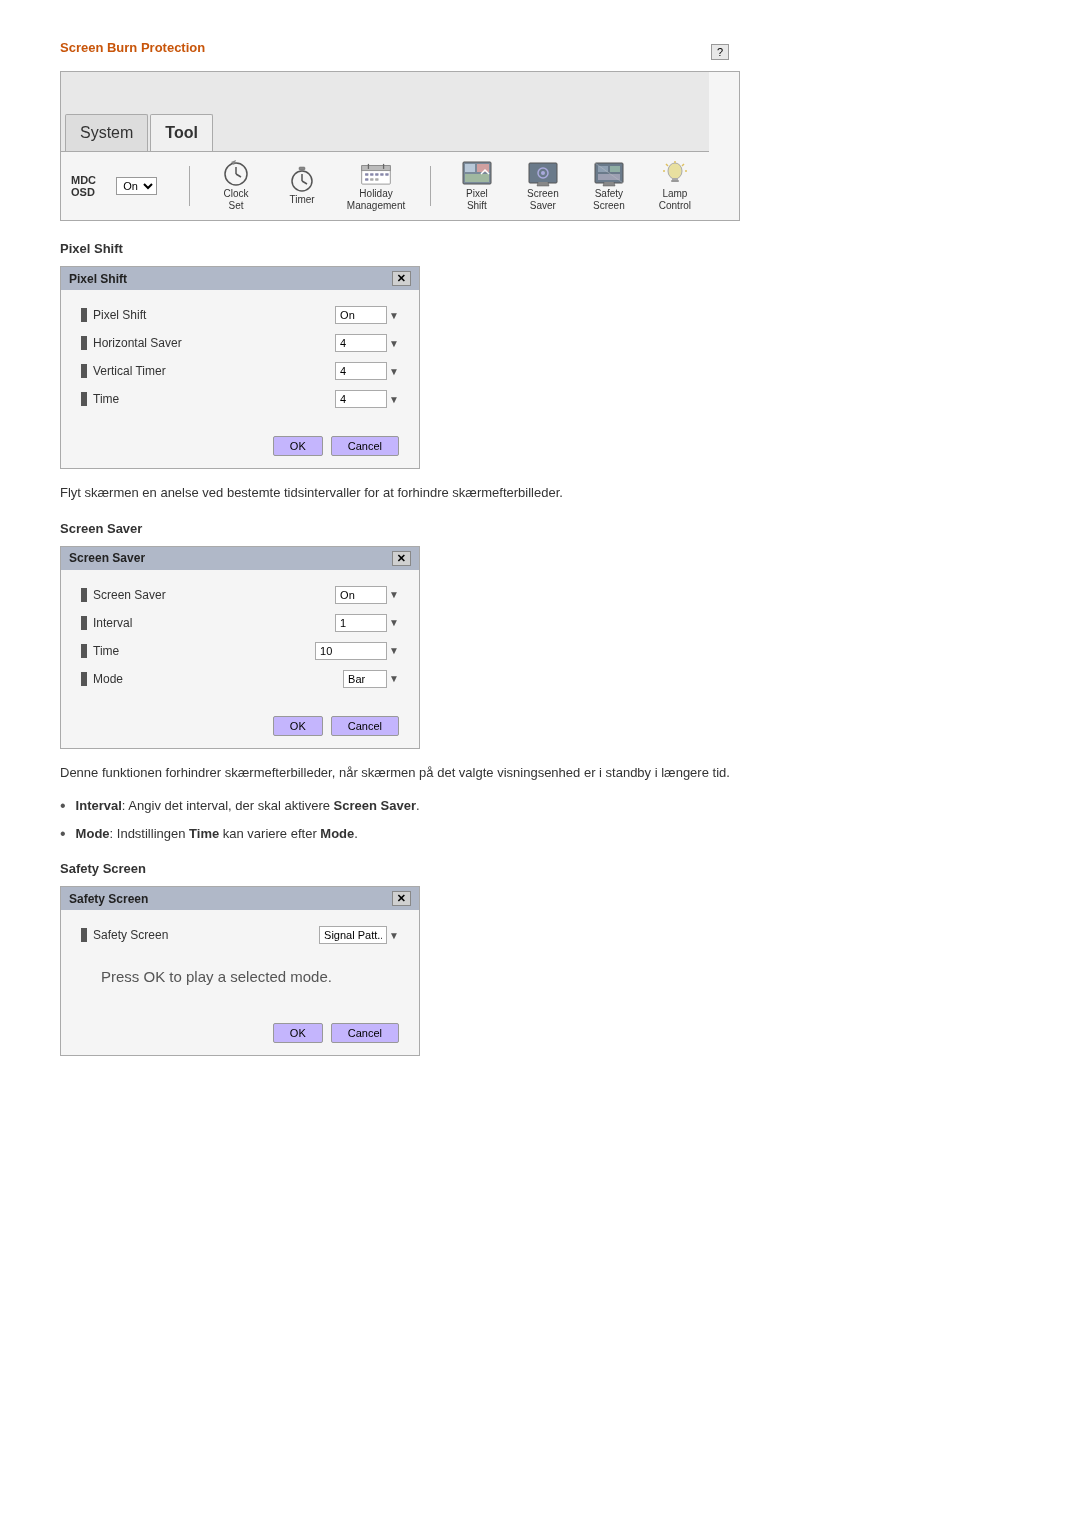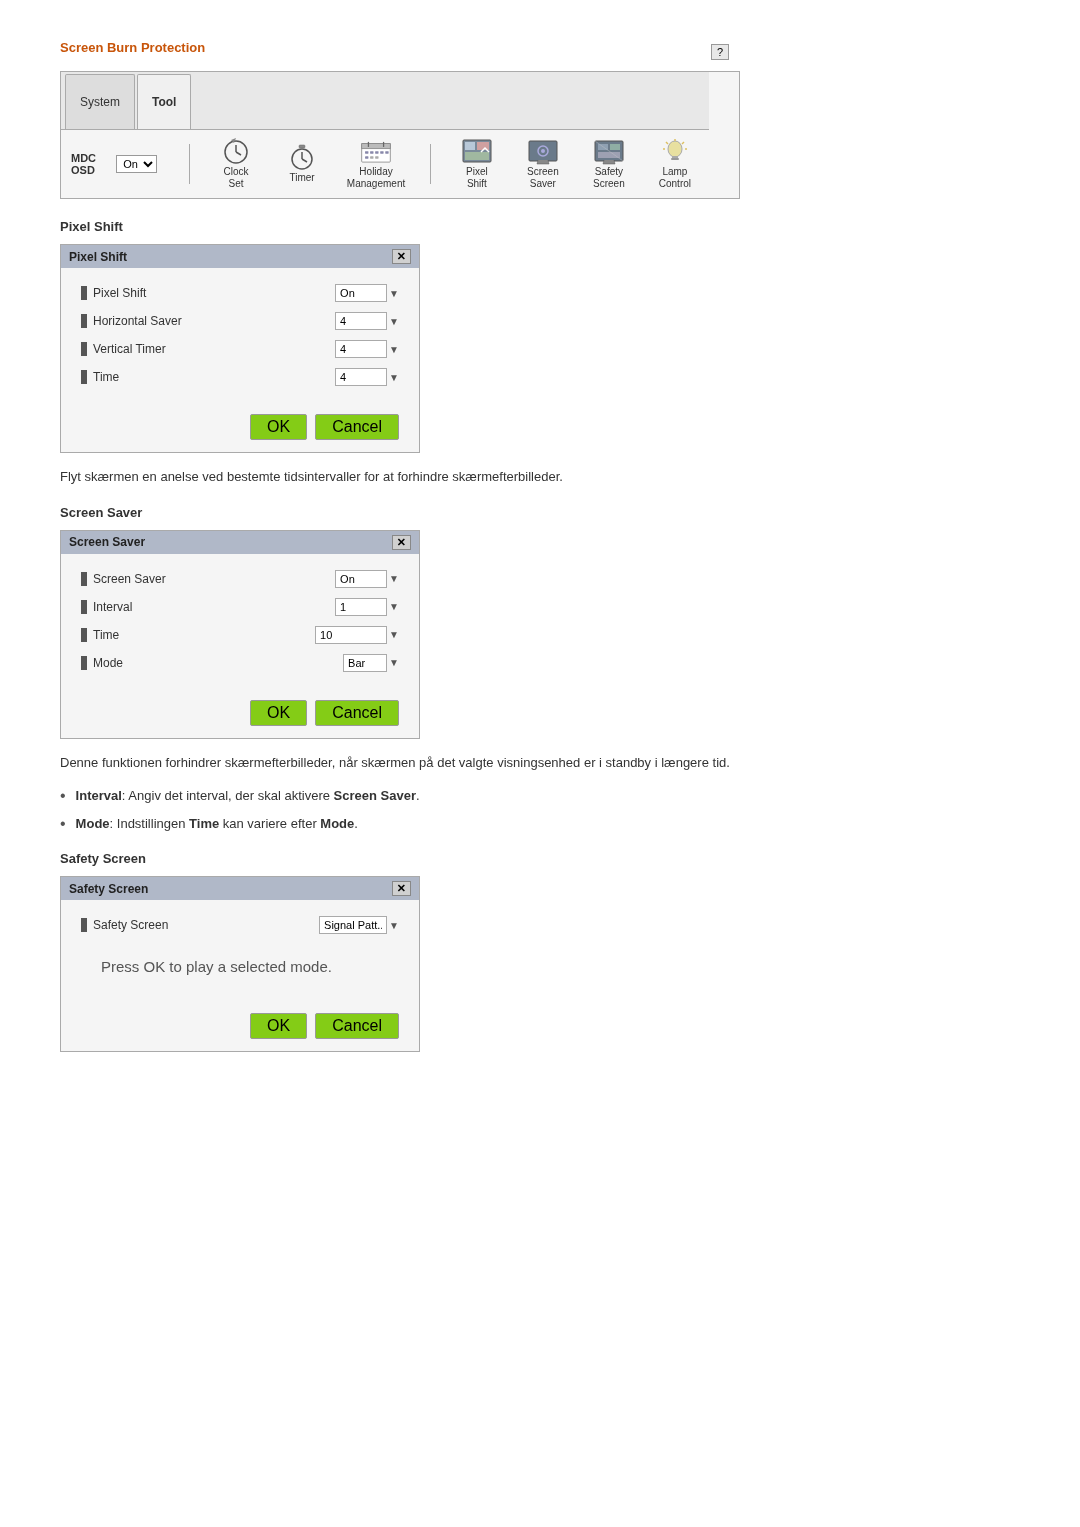--- a/index.html
+++ b/index.html
@@ -27,28 +27,29 @@
       margin-bottom: 20px;
       width: 680px;
     }
     .toolbar-tabs {
       display: flex;
       background: #e8e8e8;
       border-bottom: 1px solid #aaa;
       padding: 2px 4px 0 4px;
     }
     .toolbar-tab {
-      padding: 20px 14px;
-      font-size: 12px;
+      padding: 9px 14px;
+      font-size: 16px;
       cursor: pointer;
       border: 1px solid #aaa;
       border-bottom: none;
       background: #ddd;
       margin-right: 2px;
       border-radius: 2px 2px 0 0;
+      margin-top: 40px;
     }
     .toolbar-tab.active {
       background: #f0f0f0;
       font-weight: bold;
     }
     .toolbar-body {
       display: flex;
       align-items: center;
       padding: 6px 10px;
       gap: 18px;
@@ -185,23 +186,23 @@
       color: #555;
     }
     .dialog-footer {
       display: flex;
       justify-content: flex-end;
       gap: 8px;
       padding: 8px 20px 12px 20px;
     }
     .dialog-btn {
       padding: 3px 16px;
-      font-size: 16px;
+      font-size: 11px;
       border: 1px solid #999;
-      background: #84cc16;
+      background: #c4b5fd;
       cursor: pointer;
       border-radius: 2px;
     }
 
     .dialog-info-text {
       font-size: 15px;
       color: #555;
       padding: 4px 20px 10px 20px;
     }
 

